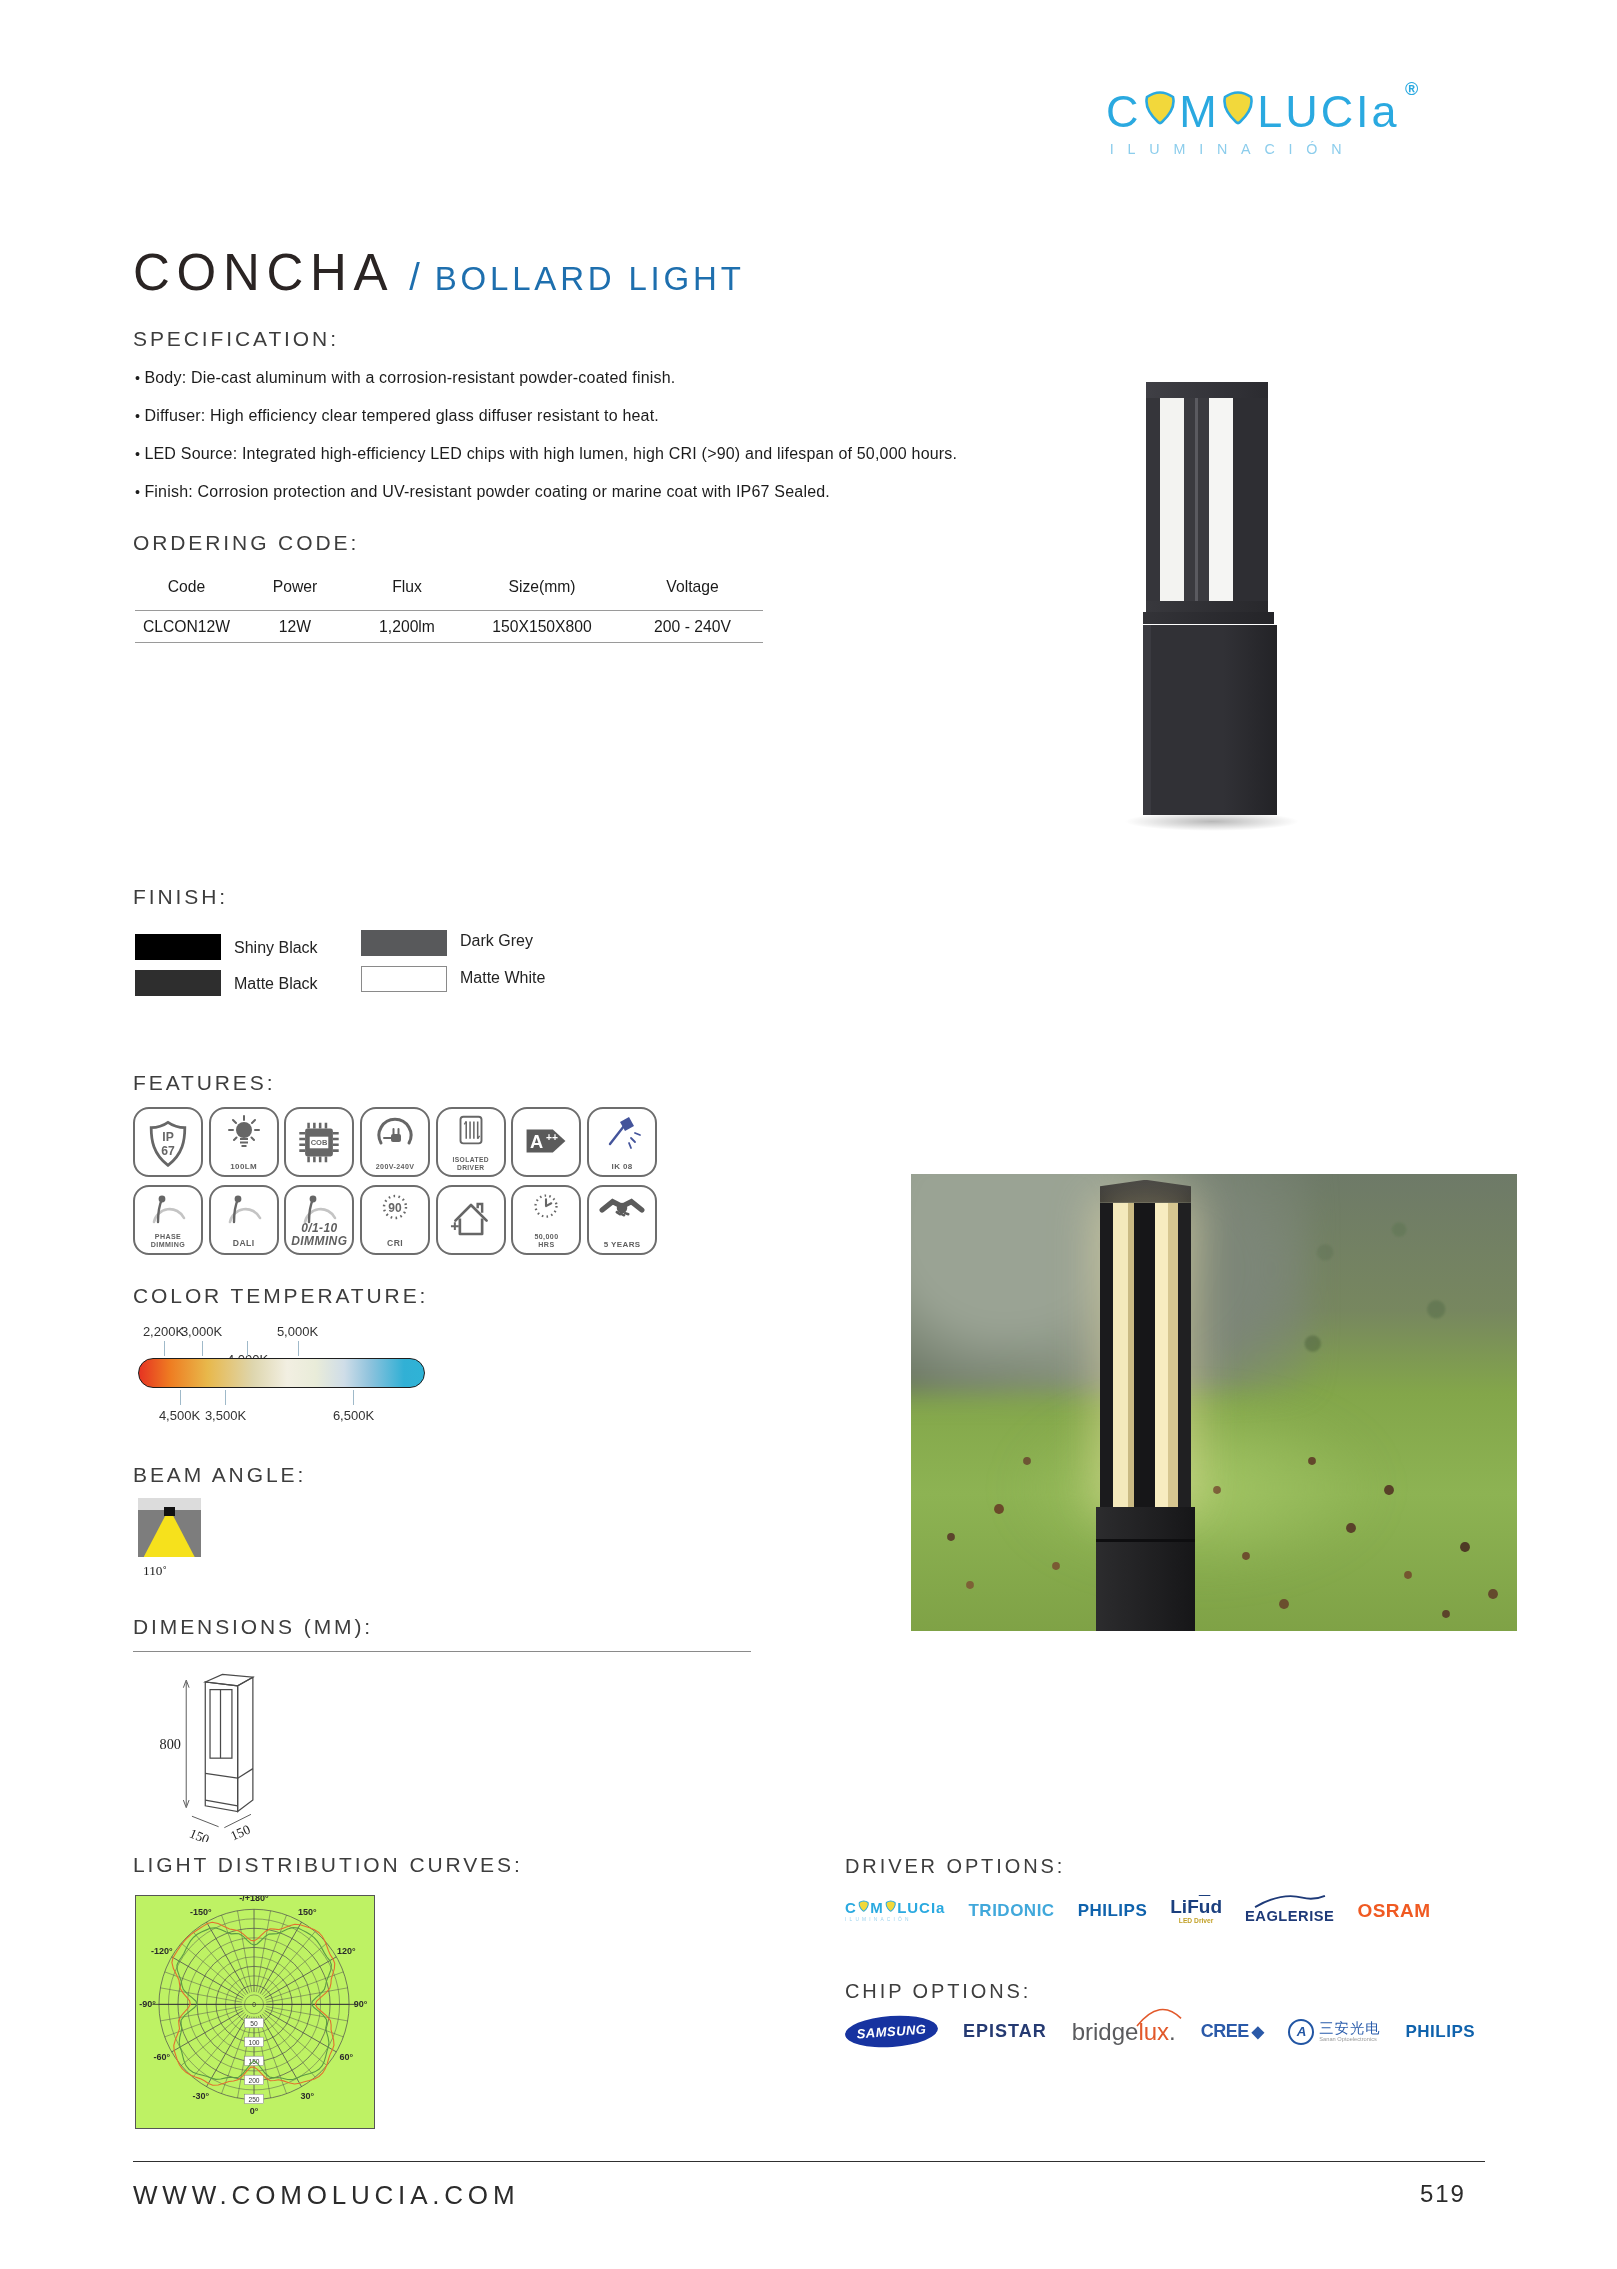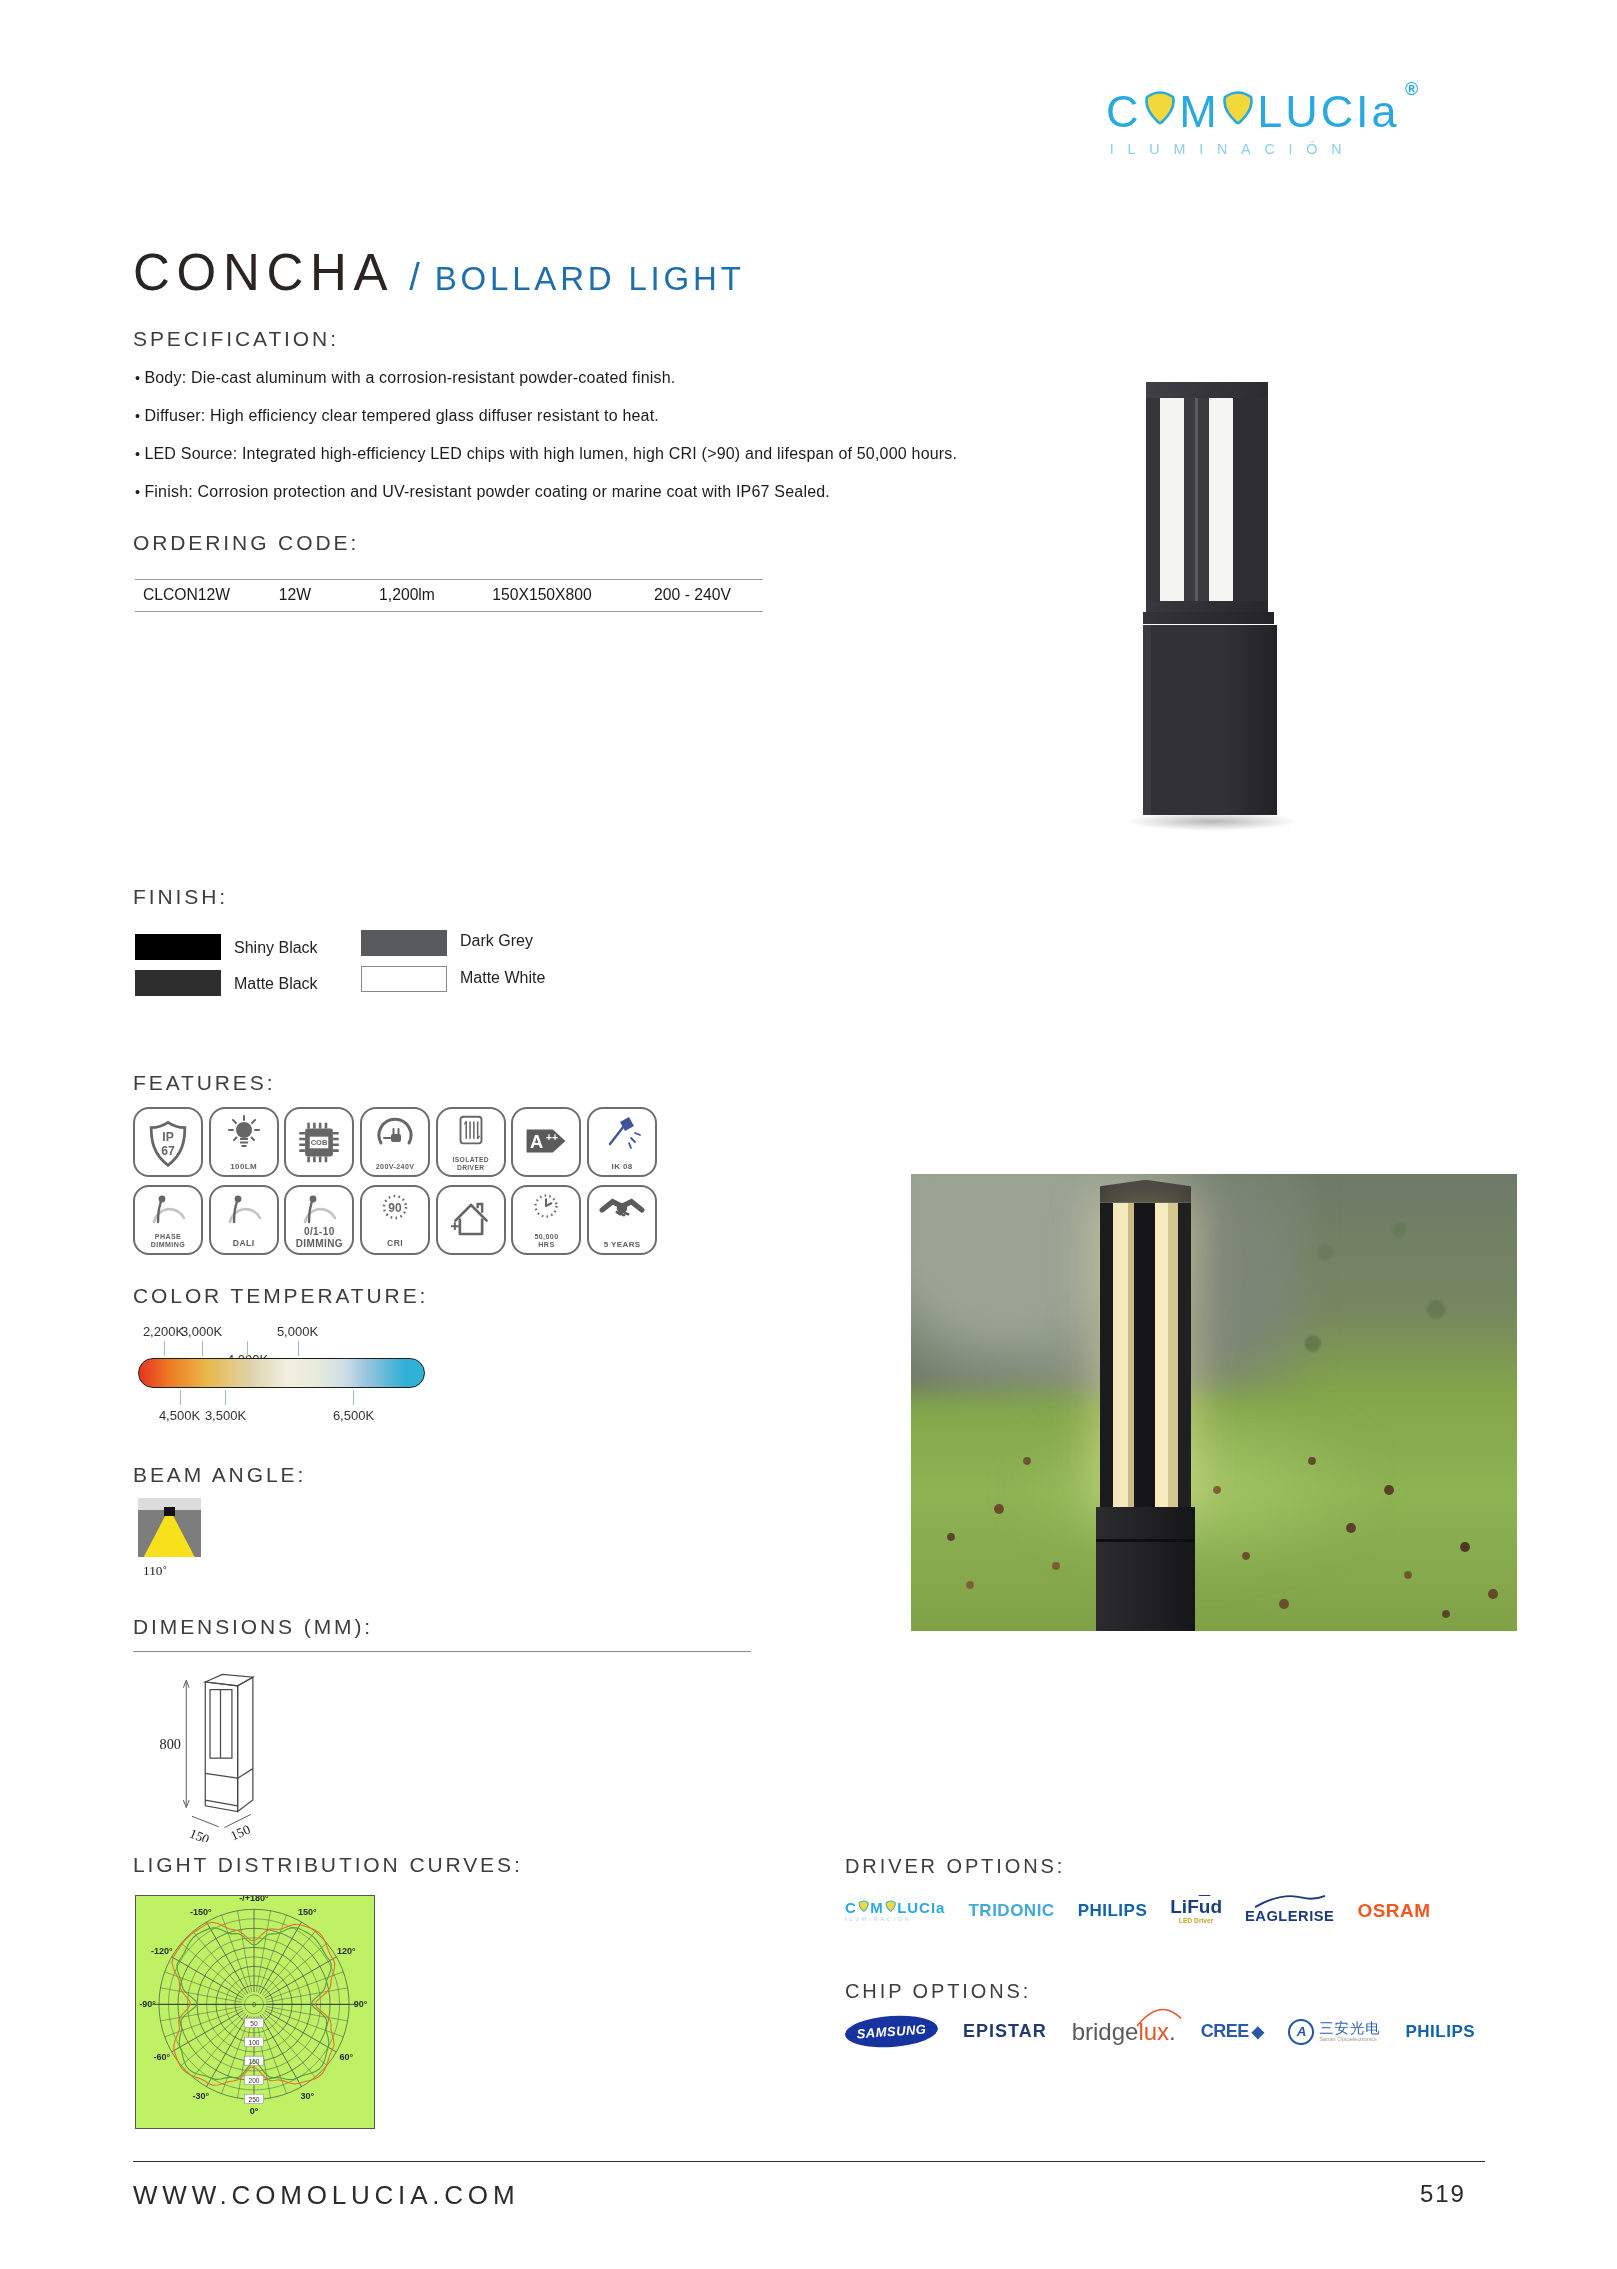--- a/index.html
+++ b/index.html
@@ -174,20 +174,27 @@
   <div class="sec-h" style="left:133px; top:327px;">SPECIFICATION:</div>
   <div class="bullets">
     <div class="bullet">Body: Die-cast aluminum with a corrosion-resistant powder-coated finish.</div>
     <div class="bullet">Diffuser: High efficiency clear tempered glass diffuser resistant to heat.</div>
     <div class="bullet">LED Source: Integrated high-efficiency LED chips with high lumen, high CRI (&gt;90) and lifespan of 50,000 hours.</div>
     <div class="bullet">Finish: Corrosion protection and UV-resistant powder coating or marine coat with IP67 Sealed.</div>
   </div>
 
   <div class="sec-h" style="left:133px; top:531px;">ORDERING CODE:</div>
   <div class="order-table">
+    <div class="order-row">
+      <div>Code</div>
+      <div>Power</div>
+      <div>Flux</div>
+      <div>Size(mm)</div>
+      <div>Voltage</div>
+    </div>
     <div class="order-row order-data">
       <div>CLCON12W</div>
       <div>12W</div>
       <div>1,200lm</div>
       <div>150X150X800</div>
       <div>200 - 240V</div>
     </div>
   </div>
 
   <div class="product-render">
@@ -284,21 +291,21 @@
         <circle cx="16" cy="9" r="3.4" fill="#666"></circle>
       </svg>
       <div class="cap" style="font-size:8.6px;">DALI</div>
     </div>
     <div class="tile">
       <svg width="44" height="38" viewBox="0 0 44 38">
         <path d="M8 32 A 16 16 0 0 1 38 28" fill="none" stroke="#c4c4c4" stroke-width="2.6" stroke-linecap="round"></path>
         <path d="M12 32 Q12 18 16 9" fill="none" stroke="#666" stroke-width="2.4" stroke-linecap="round"></path>
         <circle cx="16" cy="9" r="3.4" fill="#666"></circle>
       </svg>
-      <div class="cap" style="font-size:10px;">0/1-10
+      <div class="cap" style="font-size:12px;font-style:italic;">0/1-10
 DIMMING</div>
     </div>
     <div class="tile">
       <svg width="44" height="38" viewBox="0 0 44 38">
         <circle cx="22" cy="17" r="11" fill="none" stroke="#666" stroke-width="2.4" stroke-dasharray="1.6 3.4"></circle>
         <text x="22" y="21.5" text-anchor="middle" font-size="12" font-weight="bold" fill="#666">90</text>
       </svg>
       <div class="cap" style="font-size:8.6px;">CRI</div>
     </div>
     <div class="tile fullicon">

